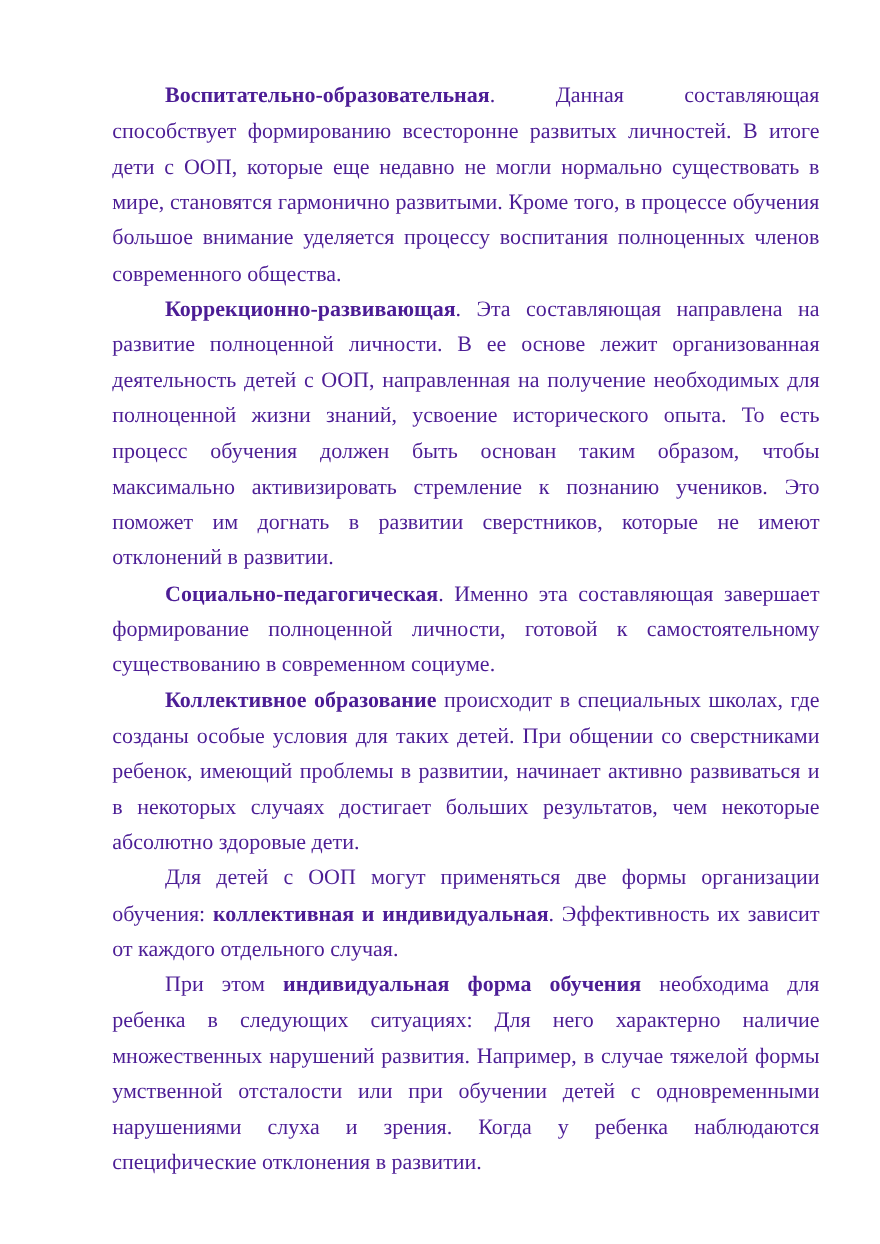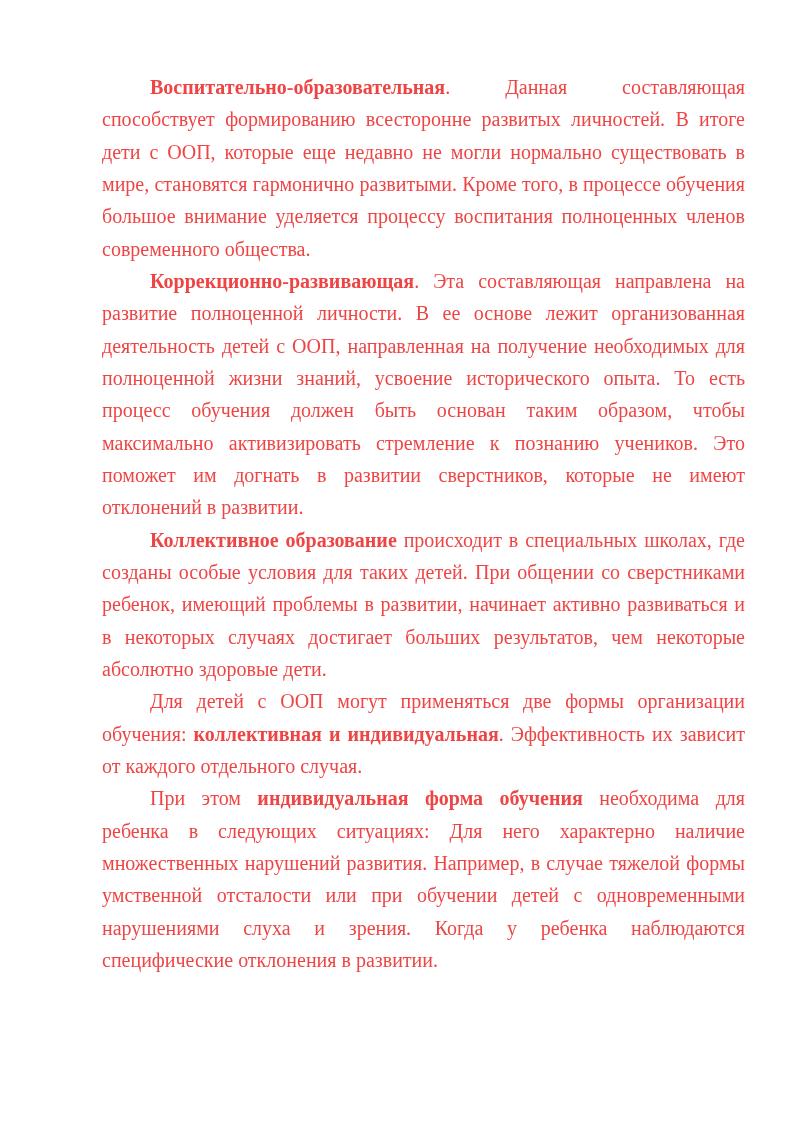--- a/index.html
+++ b/index.html
@@ -32,20 +32,21 @@
     text-align: justify;
     text-justify: inter-word;
   }
   .run { white-space: normal; }
   .run.bold { font-weight: bold; }
 </style>
 </head>
 <body>
 
 <div class="page" style="background: rgb(255, 255, 255);">
-  <div class="text-block" style="color: #ef4444;">
+  <div class="text-block" style="color: #4c1d95;">
       <p class="para"><span class="run bold">Воспитательно-образовательная</span><span class="run">. Данная составляющая способствует формированию всесторонне развитых личностей. В итоге дети с ООП, которые еще недавно не могли нормально существовать в мире, становятся гармонично развитыми. Кроме того, в процессе обучения большое внимание уделяется процессу воспитания полноценных членов современного общества.</span></p>
       <p class="para"><span class="run bold">Коррекционно-развивающая</span><span class="run">. Эта составляющая направлена на развитие полноценной личности. В ее основе лежит организованная деятельность детей с ООП, направленная на получение необходимых для полноценной жизни знаний, усвоение исторического опыта. То есть процесс обучения должен быть основан таким образом, чтобы максимально активизировать стремление к познанию учеников. Это поможет им догнать в развитии сверстников, которые не имеют отклонений в развитии.</span></p>
+      <p class="para"><span class="run bold">Социально-педагогическая</span><span class="run">. Именно эта составляющая завершает формирование полноценной личности, готовой к самостоятельному существованию в современном социуме.</span></p>
       <p class="para"><span class="run bold">Коллективное образование</span><span class="run"> происходит в специальных школах, где созданы особые условия для таких детей. При общении со сверстниками ребенок, имеющий проблемы в развитии, начинает активно развиваться и в некоторых случаях достигает больших результатов, чем некоторые абсолютно здоровые дети.</span></p>
       <p class="para"><span class="run">Для детей с ООП могут применяться две формы организации обучения: </span><span class="run bold">коллективная и индивидуальная</span><span class="run">. Эффективность их зависит от каждого отдельного случая.</span></p>
       <p class="para"><span class="run">При этом </span><span class="run bold">индивидуальная форма обучения</span><span class="run"> необходима для ребенка в следующих ситуациях: Для него характерно наличие множественных нарушений развития. Например, в случае тяжелой формы умственной отсталости или при обучении детей с одновременными нарушениями слуха и зрения. Когда у ребенка наблюдаются специфические отклонения в развитии.</span></p>
     </div>
 </div>
 
 </body></html>

